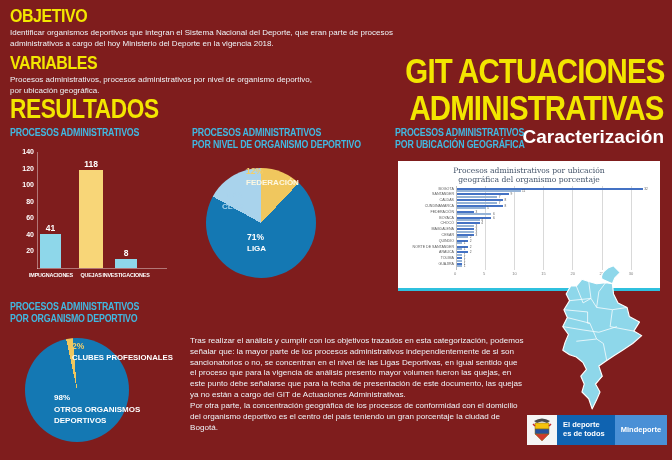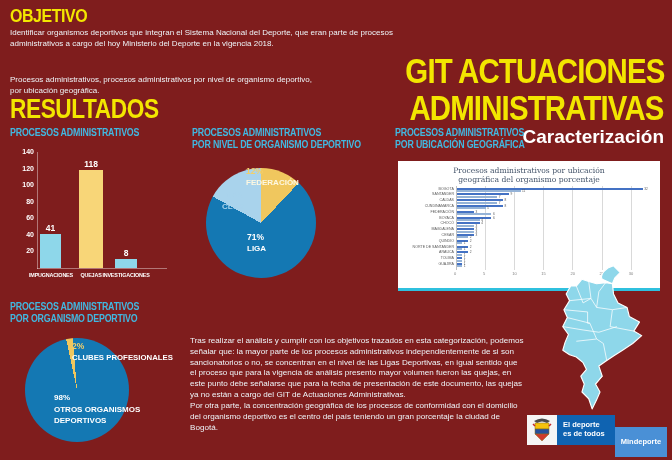--- a/index.html
+++ b/index.html
@@ -28,31 +28,32 @@
         white-space:nowrap;line-height:1;}
   .hval{position:absolute;color:#595959;font-size:3.2px;line-height:1;}
   .hgrid{position:absolute;top:25px;width:1px;height:84px;background:#d9d9d9;}
   .hxtick{position:absolute;color:#7f7f7f;font-size:4px;line-height:1;}
   .map-svg{position:absolute;left:538px;top:264px;z-index:2;}
   .credit{position:absolute;left:653px;top:168px;height:120px;writing-mode:vertical-rl;
           transform:rotate(180deg);font-size:4.5px;color:#5e93b8;letter-spacing:.3px;}
   .footer{position:absolute;left:527px;top:415px;height:30px;display:flex;z-index:3;}
   .crest-box{width:30px;height:30px;background:#f5f5f5;display:flex;align-items:center;justify-content:center;}
   .brand-box{width:58px;height:30px;background:#0f63b1;display:flex;align-items:center;padding-left:6px;box-sizing:border-box;}
-  .mind-box{width:52px;height:30px;background:#4a90d6;display:flex;align-items:center;justify-content:center;margin-top:12px;}
+  .mind-box{width:52px;height:30px;background:#4a90d6;display:flex;align-items:center;justify-content:center;}
   .brand-text{color:#ffffff;font-weight:bold;font-size:7.5px;line-height:1.15;white-space:pre-line;}
 </style>
 </head>
 <body>
 
 <div class="canvas">
 
   <h2 class="sec-h" style="left:10px;top:5px;font-size:19px;"><span class="cond">OBJETIVO</span></h2>
   <p class="body-text" style="left:10px;top:28px;width:392px;">Identificar organismos deportivos que integran el Sistema Nacional del Deporte, que eran parte de procesos administrativos a cargo del hoy Ministerio del Deporte en la vigencia 2018.</p>
 
+  <h2 class="sec-h" style="left:10px;top:52px;font-size:19px;"><span class="cond">VARIABLES</span></h2>
   <p class="body-text" style="left:10px;top:75px;width:312px;">Procesos administrativos, procesos administrativos por nivel de organismo deportivo, por ubicación geográfica.</p>
 
   <h2 class="sec-h" style="left:10px;top:94px;font-size:27px;"><span class="cond">RESULTADOS</span></h2>
 
   <div class="title-block">
     <div class="title-line"><span class="cond-r">GIT ACTUACIONES</span></div>
     <div class="title-line"><span class="cond-r">ADMINISTRATIVAS</span></div>
     <div class="subtitle">Caracterización</div>
   </div>
 

